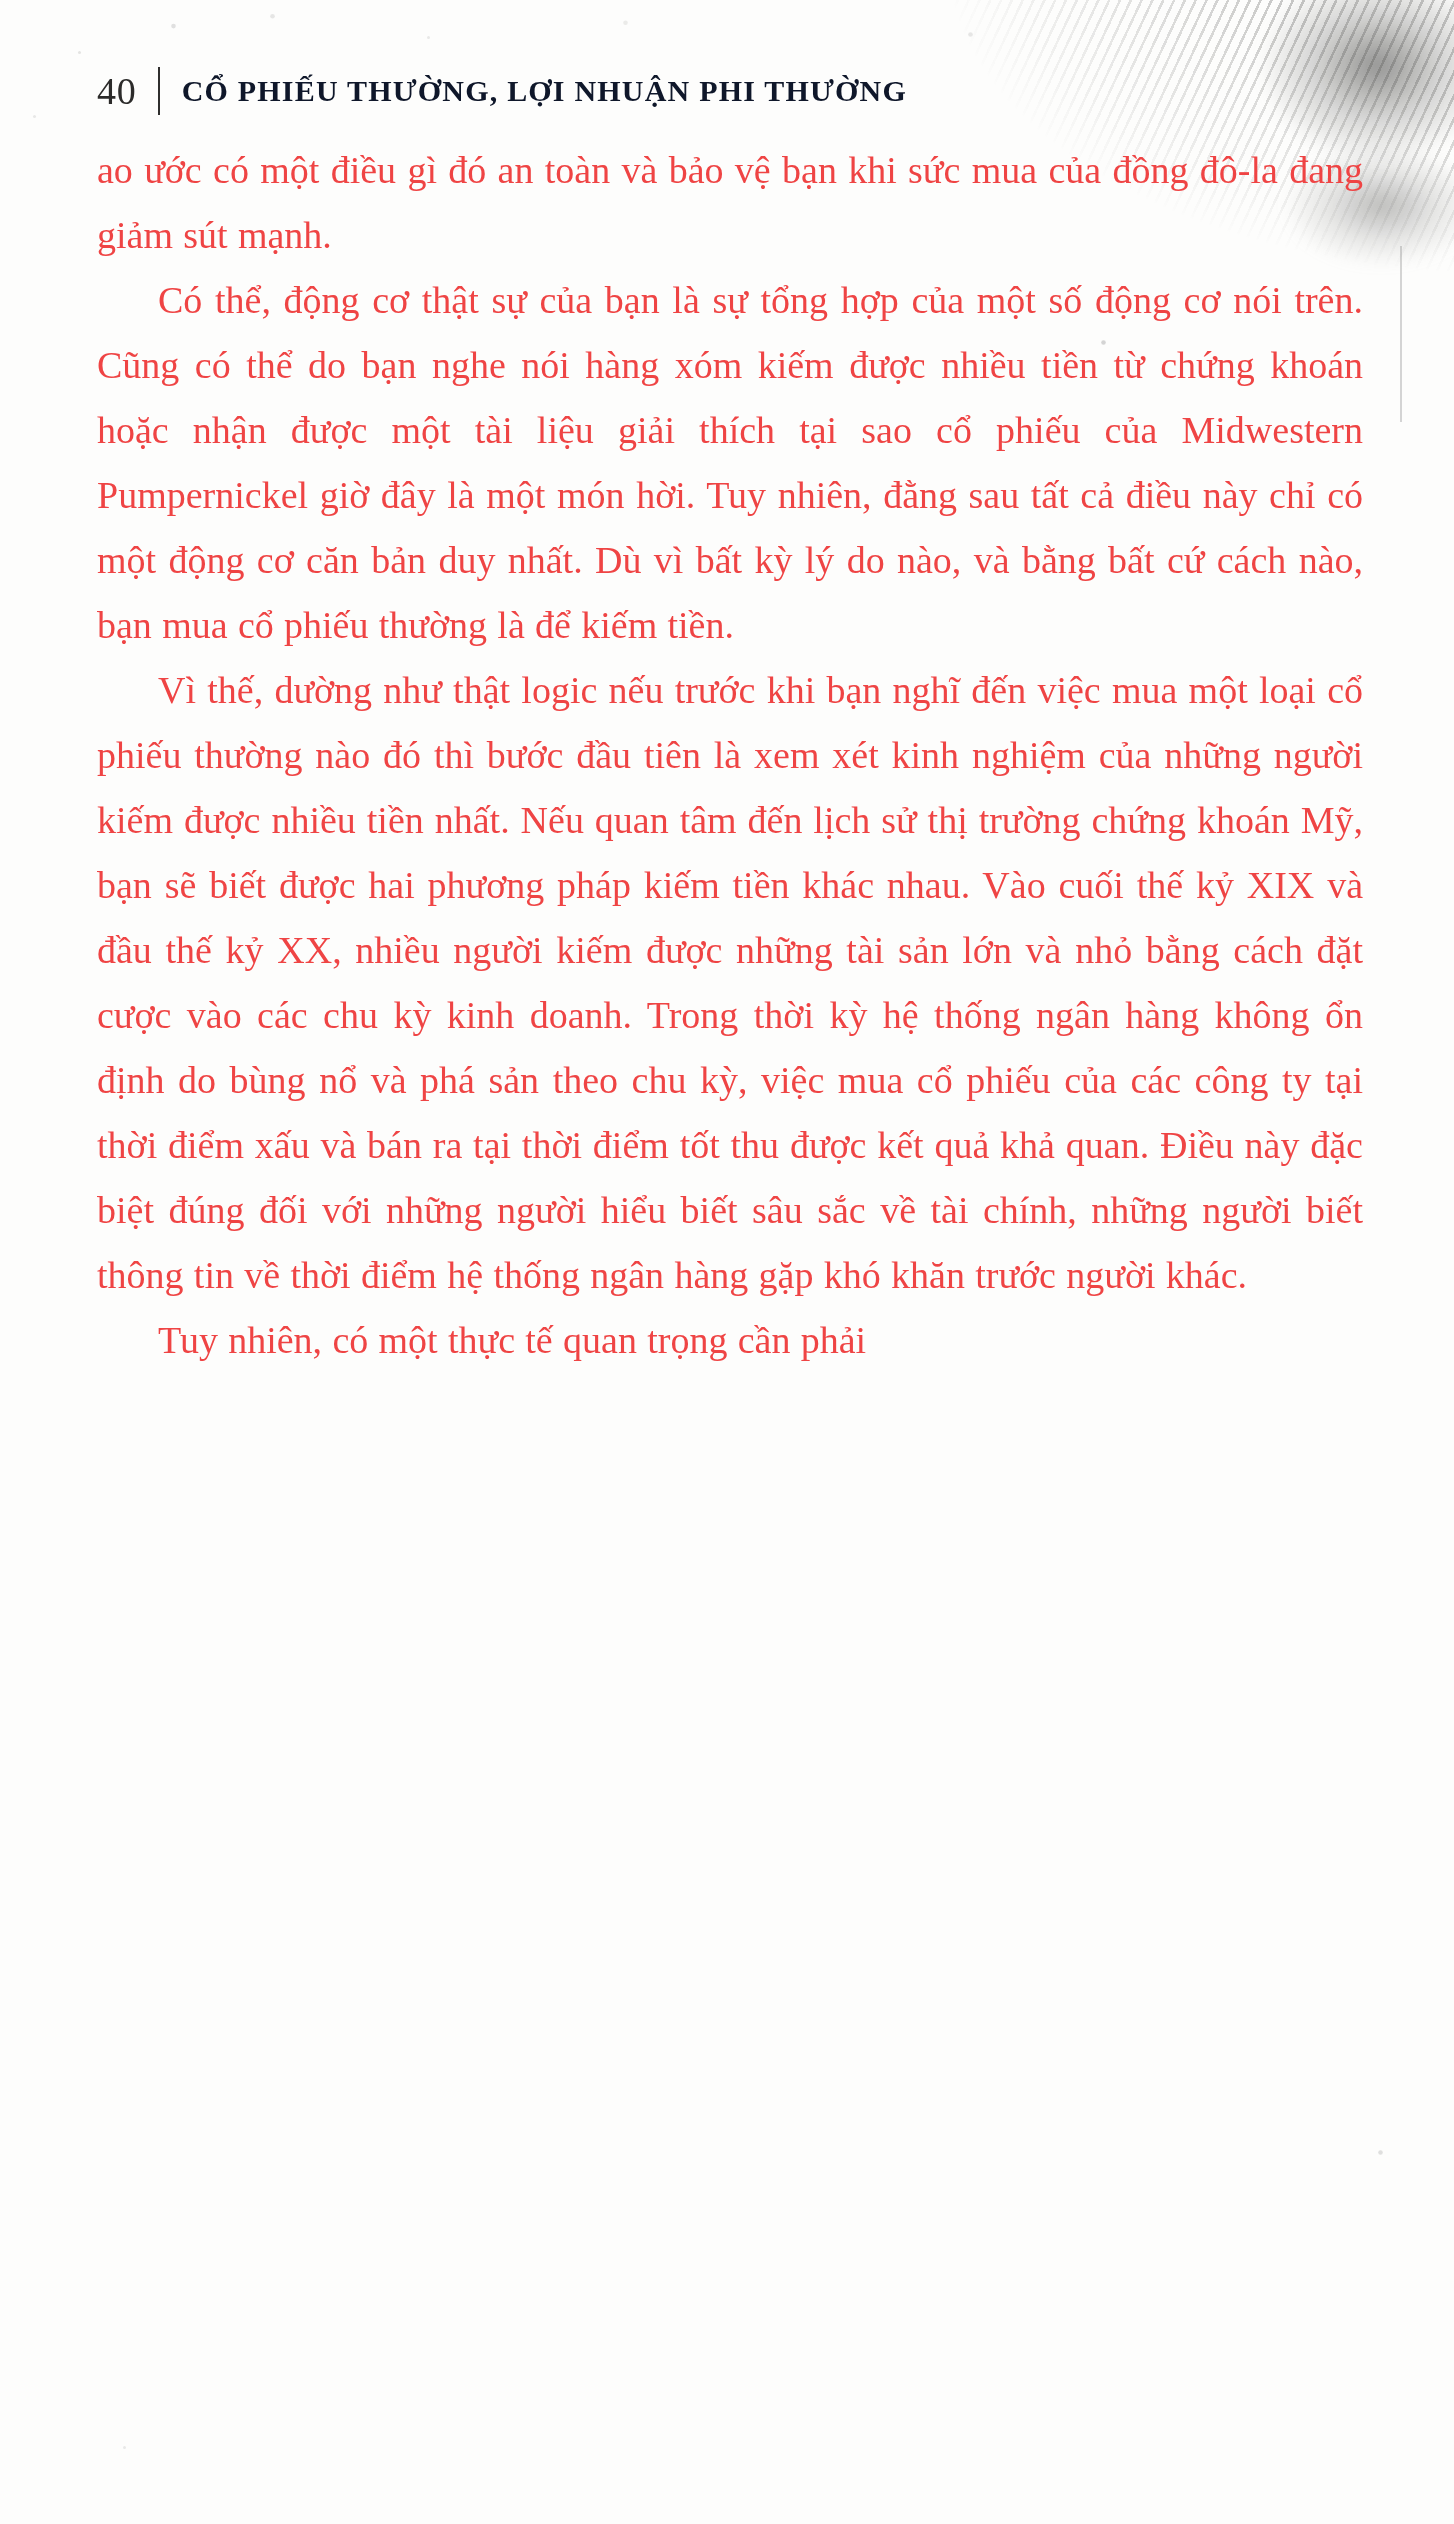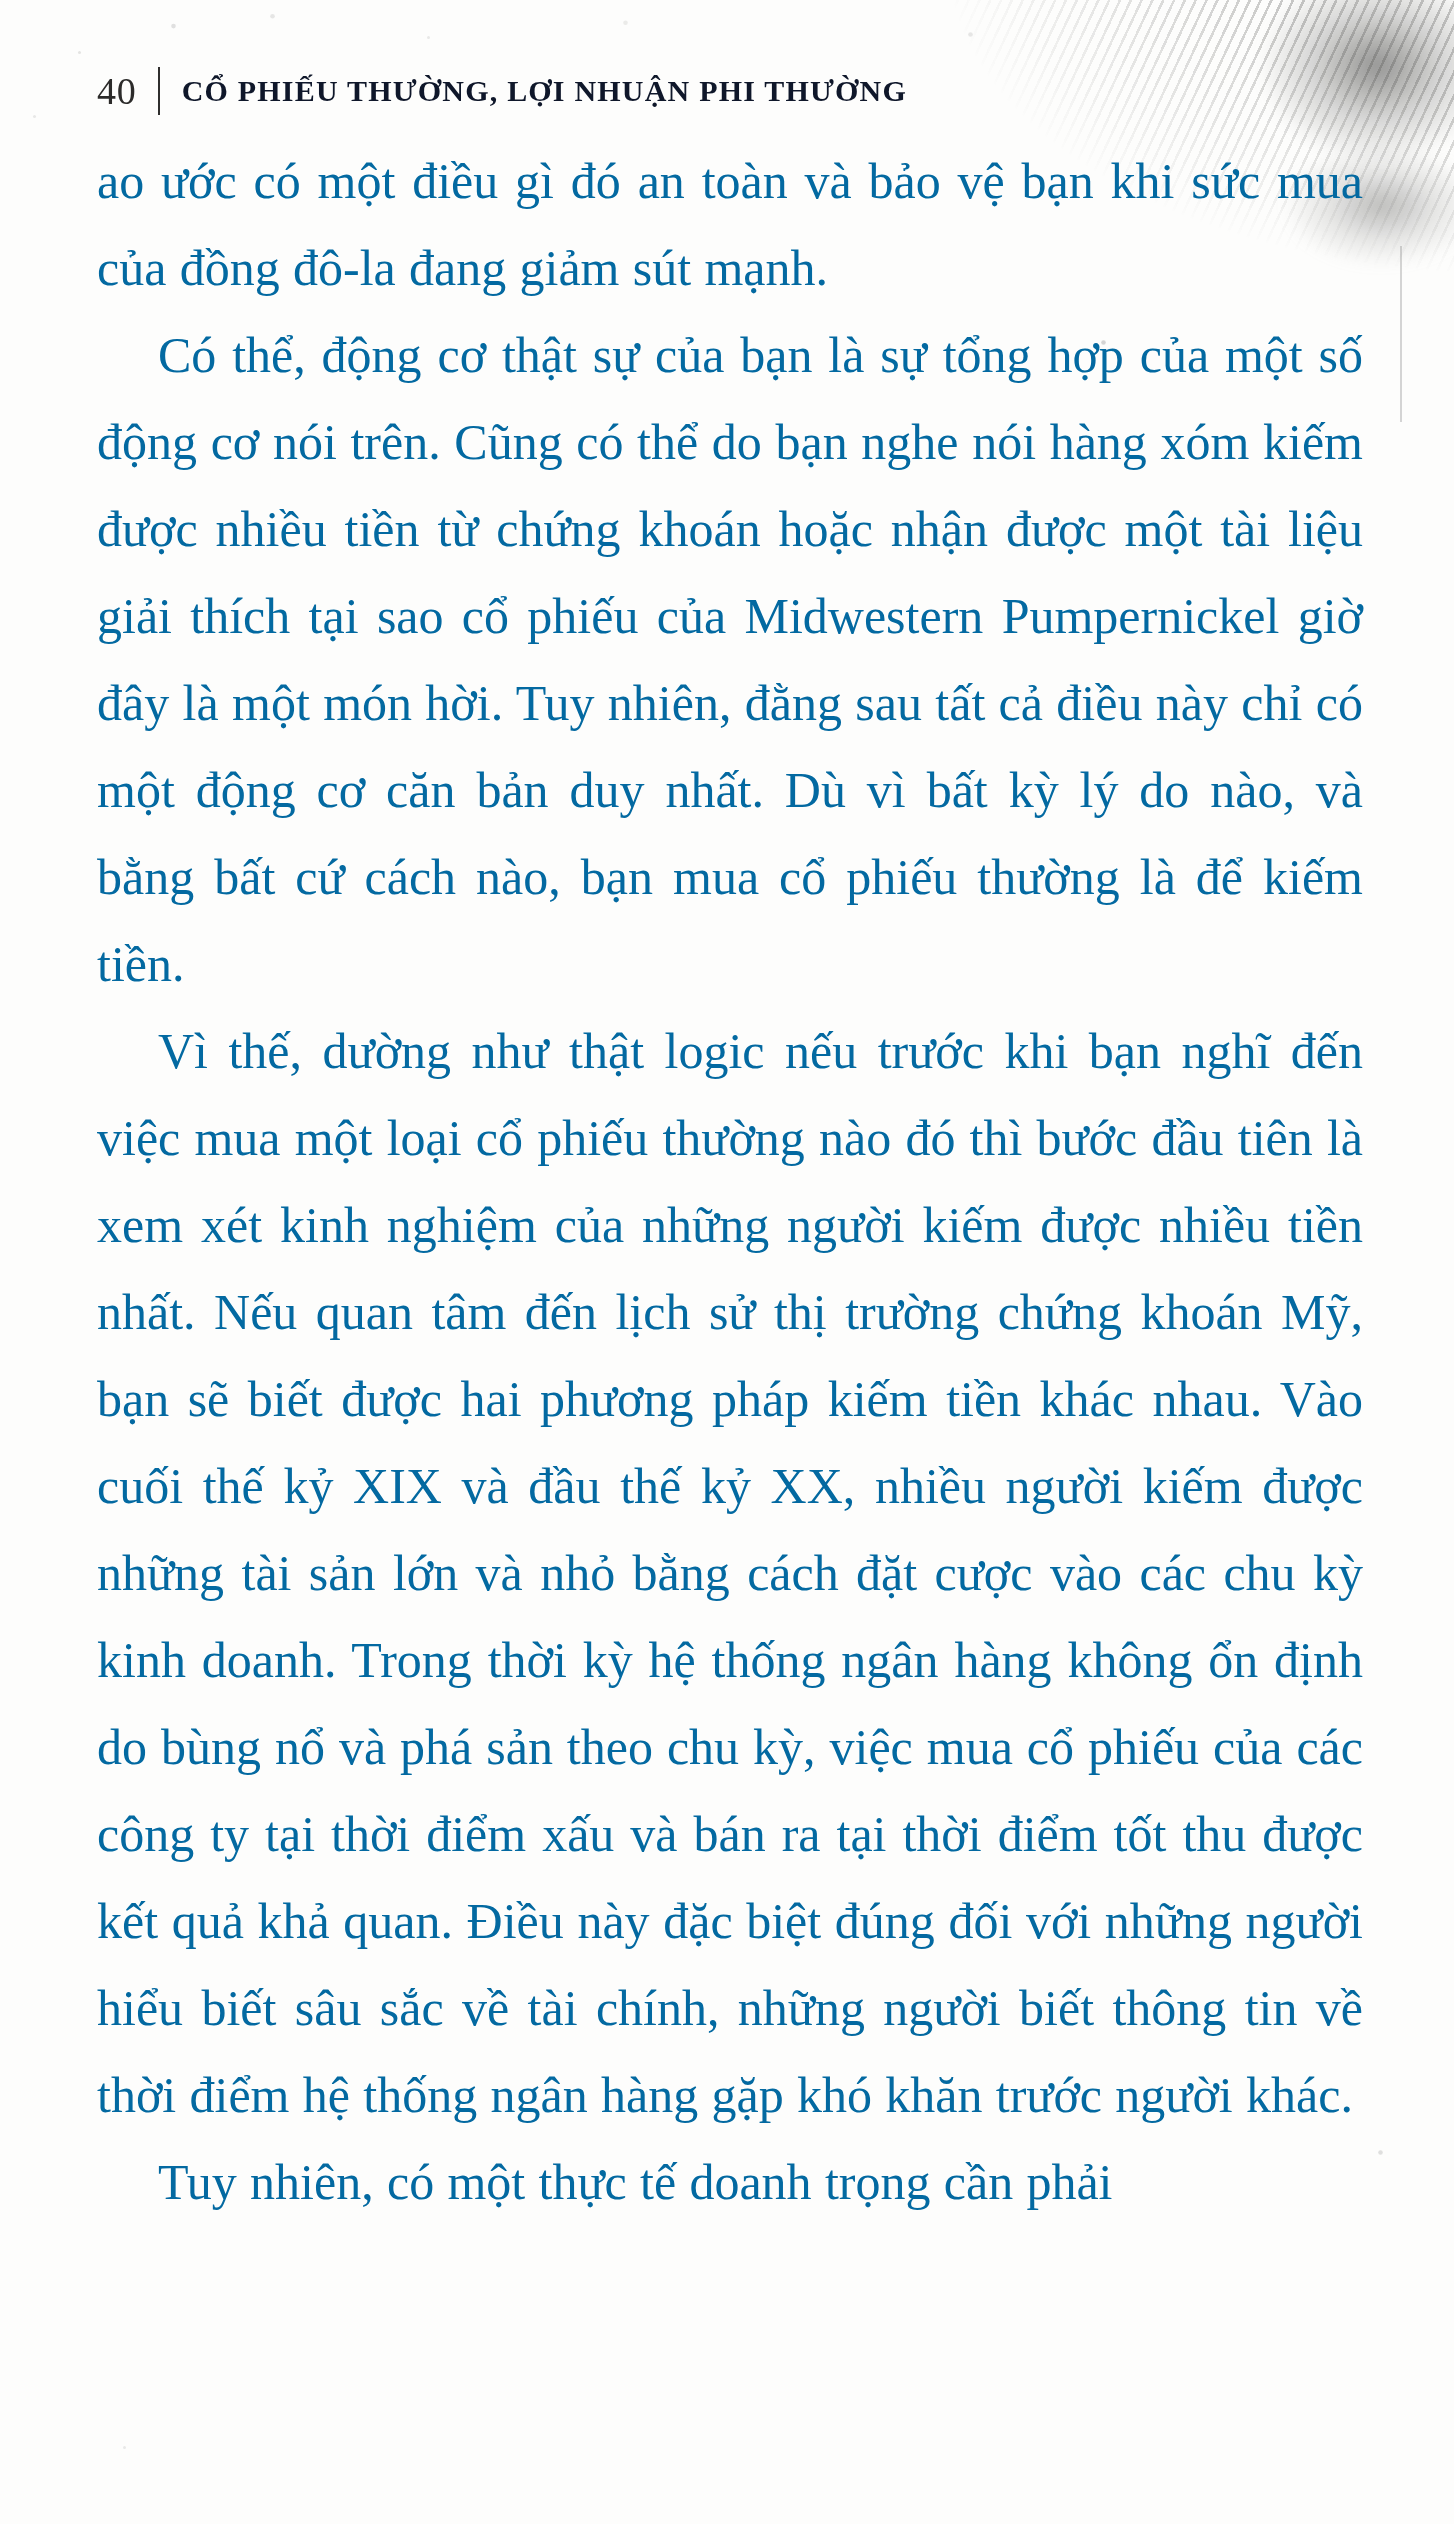--- a/index.html
+++ b/index.html
@@ -117,25 +117,25 @@
 
   
   .text-block {
     position: absolute;
     top: 138px;
     left: 97px;
     width: 1266px;
   }
   .para {
     margin: 0;
-    font-size: 50px;
-    line-height: 87px;
+    font-size: 38px;
+    line-height: 65px;
     text-align: justify;
     word-spacing: 0.8px;
-    color: #0369a1;
+    color: #ef4444;
   }
   .para.indent {
     text-indent: 61px;
   }
 </style>
 </head>
 <body>
 
 <div class="page">
 
@@ -148,17 +148,17 @@
   <header class="running-header">
     <span class="page-number">40</span>
     <span class="header-rule"></span>
     <span class="running-title">CỔ PHIẾU THƯỜNG, LỢI NHUẬN PHI THƯỜNG</span>
   </header>
 
   <main class="text-block">
     <p class="para">ao ước có một điều gì đó an toàn và bảo vệ bạn khi sức mua của đồng đô-la đang giảm sút mạnh.</p>
     <p class="para indent">Có thể, động cơ thật sự của bạn là sự tổng hợp của một số động cơ nói trên. Cũng có thể do bạn nghe nói hàng xóm kiếm được nhiều tiền từ chứng khoán hoặc nhận được một tài liệu giải thích tại sao cổ phiếu của Midwestern Pumpernickel giờ đây là một món hời. Tuy nhiên, đằng sau tất cả điều này chỉ có một động cơ căn bản duy nhất. Dù vì bất kỳ lý do nào, và bằng bất cứ cách nào, bạn mua cổ phiếu thường là để kiếm tiền.</p>
     <p class="para indent">Vì thế, dường như thật logic nếu trước khi bạn nghĩ đến việc mua một loại cổ phiếu thường nào đó thì bước đầu tiên là xem xét kinh nghiệm của những người kiếm được nhiều tiền nhất. Nếu quan tâm đến lịch sử thị trường chứng khoán Mỹ, bạn sẽ biết được hai phương pháp kiếm tiền khác nhau. Vào cuối thế kỷ XIX và đầu thế kỷ XX, nhiều người kiếm được những tài sản lớn và nhỏ bằng cách đặt cược vào các chu kỳ kinh doanh. Trong thời kỳ hệ thống ngân hàng không ổn định do bùng nổ và phá sản theo chu kỳ, việc mua cổ phiếu của các công ty tại thời điểm xấu và bán ra tại thời điểm tốt thu được kết quả khả quan. Điều này đặc biệt đúng đối với những người hiểu biết sâu sắc về tài chính, những người biết thông tin về thời điểm hệ thống ngân hàng gặp khó khăn trước người khác.</p>
-    <p class="para indent">Tuy nhiên, có một thực tế doanh trọng cần phải</p>
+    <p class="para indent">Tuy nhiên, có một thực tế quan trọng cần phải</p>
   </main>
 
 </div>
 
 
 </body></html>

